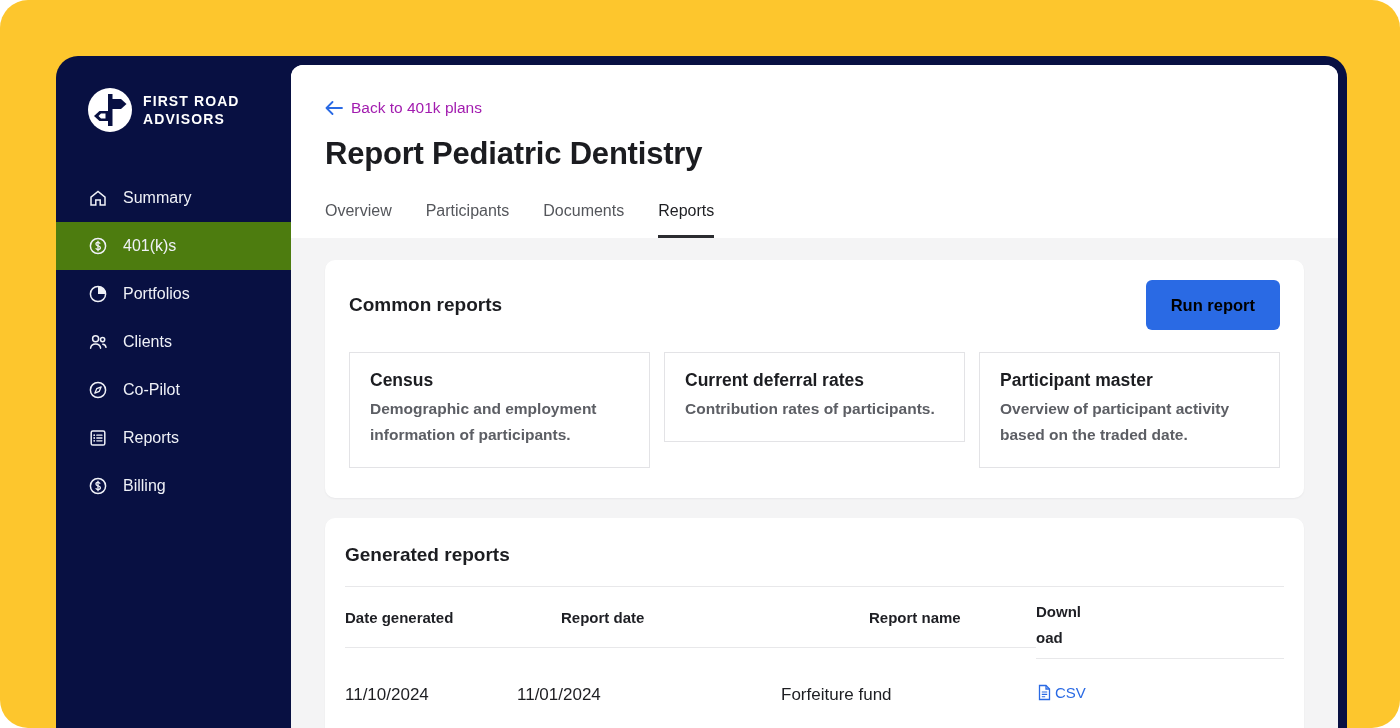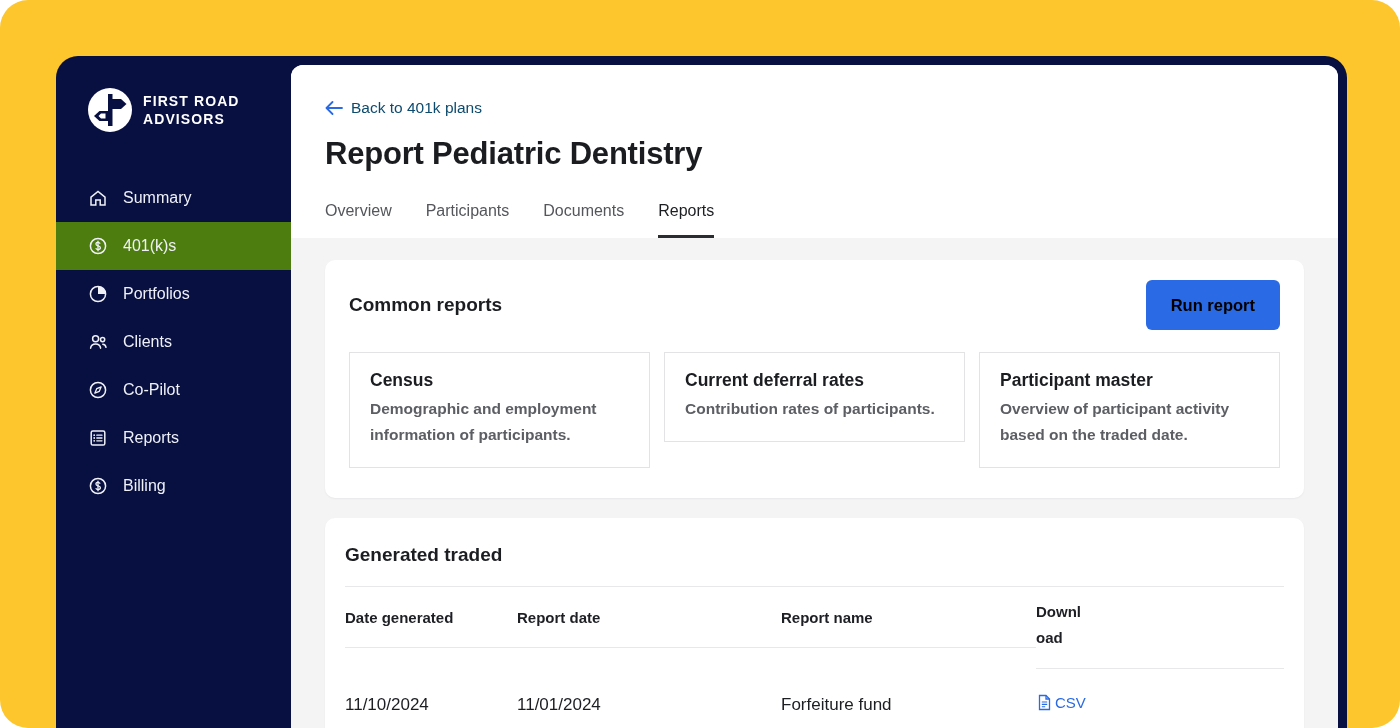--- a/index.html
+++ b/index.html
@@ -20,21 +20,21 @@
     font-size:16px; color:#EFF1F7; cursor:pointer; }
   .nav-item.selected { background:#4d7c0f; }
   .nav-icon { width:20px; height:20px; display:inline-flex; }
   .nav-icon svg { width:20px; height:20px; }
 
   
   .main { flex:1; margin:9px 9px 0 0; background:#ffffff; border-radius:12px;
     overflow:hidden; display:flex; flex-direction:column; }
 
   .page-head { padding:34px 34px 0; background:#ffffff; }
-  .back-link { display:inline-flex; align-items:center; gap:8px; color:#0c4a6e;
+  .back-link { display:inline-flex; align-items:center; gap:8px; color:#a21caf;
     font-size:15.5px; text-decoration:none; cursor:pointer; }
   .page-title { margin-top:17px; font-size:31px; font-weight:700; color:#1B1C20; letter-spacing:-0.2px; }
   .tabs { margin-top:30px; display:flex; gap:34px; }
   .tab { font-size:16px; color:#54565B; padding-bottom:15px; cursor:pointer; border-bottom:3px solid transparent; }
   .tab.active { color:#1D1E22; border-bottom-color:#2B2C30; }
 
   .content { flex:1; background:#F4F4F5; padding:22px 34px 0; overflow:hidden; }
 
   .card { background:#ffffff; border-radius:10px; box-shadow:0 1px 2px rgba(20,20,40,0.05); }
 
@@ -49,27 +49,27 @@
   .report-cards { margin-top:22px; display:flex; gap:14px; align-items:flex-start; }
   .report-card { flex:1; background:#ffffff; border:1px solid #E3E3E6; border-radius:0;
     padding:17px 20px 19px; cursor:pointer; }
   .report-card-title { font-size:17.5px; font-weight:700; color:#1C1D21; margin-bottom:5px; }
   .report-card-desc { font-size:15.5px; color:#5C5E64; line-height:1.67;font-weight:bold; }
 
   
   .generated-card { padding:26px 20px 60px; }
   .gen-divider { margin-top:20px; border-top:1px solid #E8E8EA; }
   .thead { display:flex; align-items:flex-start; }
-  .thead-left { flex:1; display:flex; padding:22px 0 21px; border-bottom:1px solid #E8E8EA; }
+  .thead-left { flex:1; display:flex; padding:22px 0 21px; border-bottom:1px solid #E8E8EA;gap:44px; }
   .th { font-size:15px; font-weight:700; color:#1E1F24; }
   .col1 { width:172px; }
   .col2 { width:264px; }
   .col3 { flex:1; }
   .col4 { width:248px; }
-  .th-download { padding:12px 0 17px; border-bottom:1px solid #E8E8EA; }
+  .th-download { padding:12px 0 7px; border-bottom:1px solid #E8E8EA; }
   .dl-wrap { display:inline-block; width:52px; word-break:break-all; line-height:1.75; }
   .trow { display:flex; align-items:center; padding-top:25px; }
   .td { font-size:17px; color:#1D1E22; }
   .csv-link { display:inline-flex; align-items:center; gap:2px; color:#2A6AE4;
     font-size:15px; text-decoration:none; cursor:pointer; }
   .csv-link svg { width:17px; height:17px; }
 </style>
 </head>
 <body>
 
@@ -206,21 +206,21 @@
               <div class="report-card-desc">Contribution rates of participants.</div>
             </div>
             <div class="report-card">
               <div class="report-card-title">Participant master</div>
               <div class="report-card-desc">Overview of participant activity based on the traded date.</div>
             </div>
           </div>
         </section>
 
         <section class="card generated-card">
-          <h2 class="section-heading">Generated traded</h2>
+          <h2 class="section-heading">Generated reports</h2>
           <div class="gen-divider"></div>
 
           <div class="thead">
             <div class="thead-left">
               <div class="th col1">Date generated</div>
               <div class="th col2">Report date</div>
               <div class="th col3">Report name</div>
             </div>
             <div class="th col4 th-download">
               <span class="dl-wrap">Download</span>

